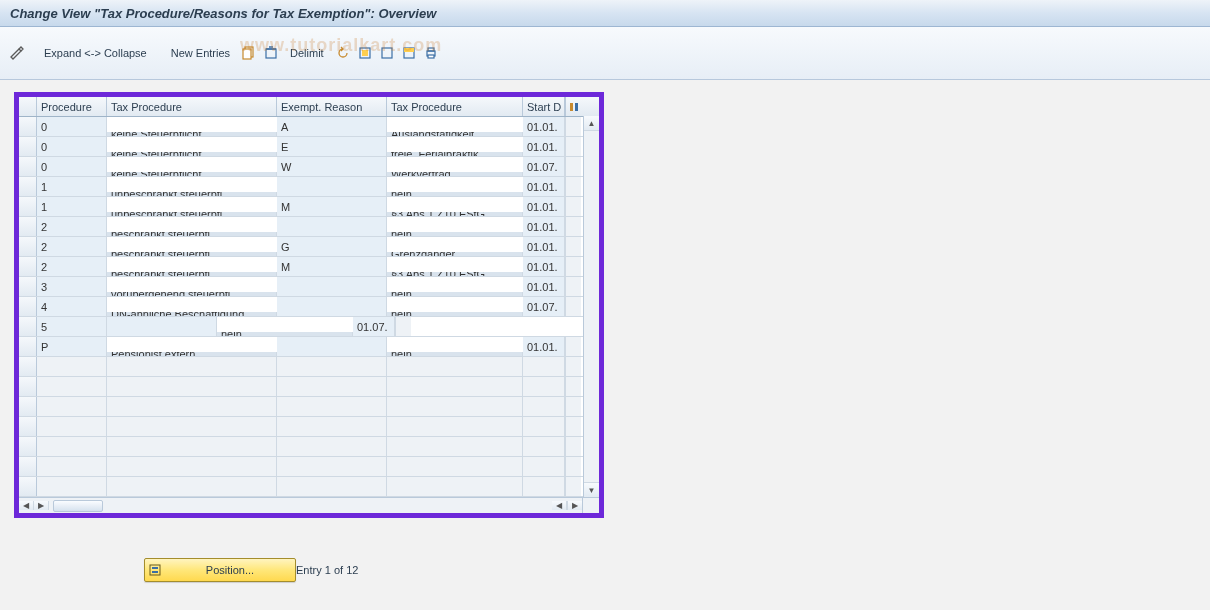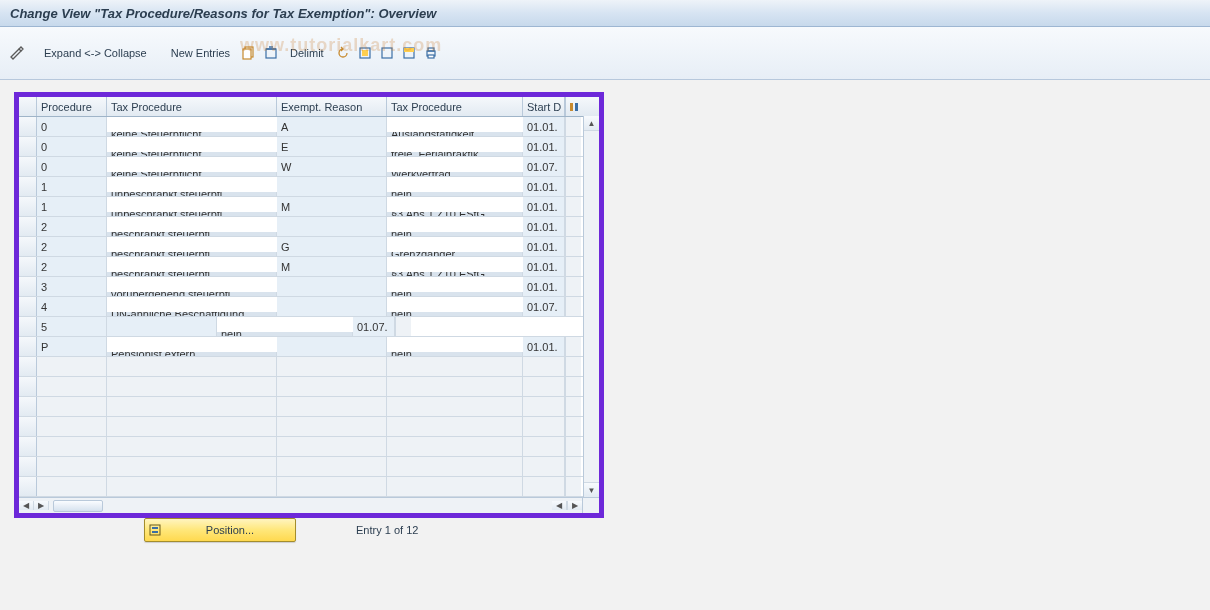--- a/index.html
+++ b/index.html
@@ -178,23 +178,23 @@
   .hscroll .thumb{
     position:absolute;left:4px;top:2px;height:10px;width:48px;
     background:linear-gradient(to bottom,#fafcff,#d6e2ee);
     border:1px solid #b9c9da;border-radius:2px;
   }
   .hscroll-group-left{display:flex;}
   .hscroll-group-right{display:flex;margin-left:auto;}
   .hscroll .corner{width:16px;height:100%;border-left:1px solid #b9c9da;background:#eef2f6;}
 
   .footer-area{
+    margin-top: 40px;
     display:flex;
     align-items:center;
-    gap: 60px;
     padding-left: 130px;
   }
   .position-btn{
     width:150px;height:22px;
     border:1px solid #a48d2c;
     background:linear-gradient(to bottom,#fff4bf 0%, #ffe77a 50%, #ffd94f 100%);
     display:flex;align-items:center;
     font-size:11px;color:#2c3e50;
     border-radius:2px;
     box-shadow:0 1px 1px rgba(0,0,0,0.15);

